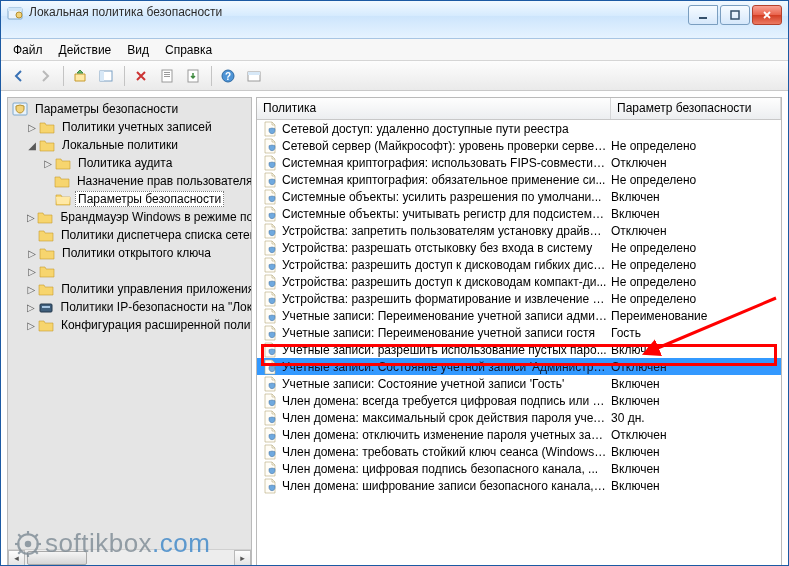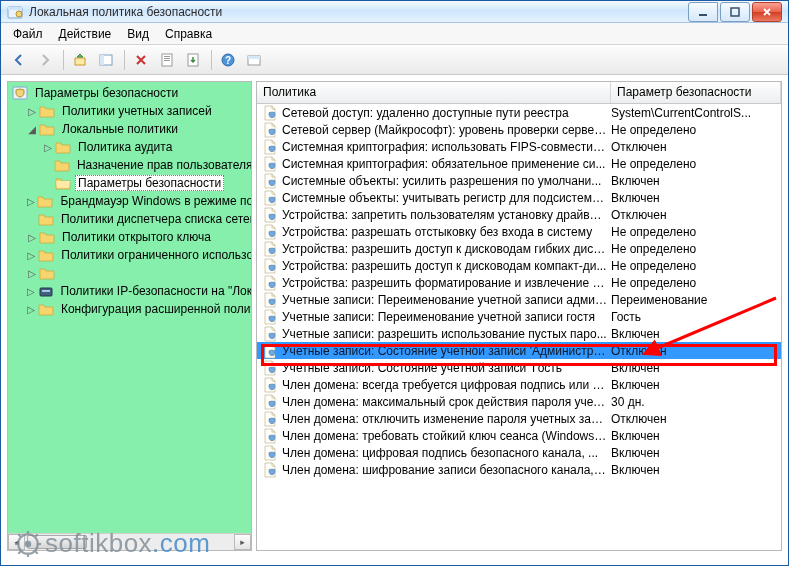--- a/index.html
+++ b/index.html
@@ -1,39 +1,39 @@
 <!DOCTYPE html>
 <html><head>
 <meta charset="utf-8">
 <style>
   * { box-sizing: border-box; margin: 0; padding: 0; }
   body { width: 789px; height: 566px; font-family: "Segoe UI", Tahoma, sans-serif; font-size: 12px; background: #fff; overflow: hidden; position: relative; border: 1px solid #1c5aa3; }
 
   
-  .titlebar { height: 22px; background: linear-gradient(to bottom,#f2f9ff 0%,#d6ebfe 40%,#cde5fc 41%,#e6f3ff 100%); display: flex; align-items: center; padding: 4px 6px; border-bottom: 1px solid #a8c5e3; }
+  .titlebar { height: 38px; background: linear-gradient(to bottom,#f2f9ff 0%,#d6ebfe 40%,#cde5fc 41%,#e6f3ff 100%); display: flex; padding: 4px 6px; border-bottom: 1px solid #a8c5e3; }
   .titlebar .app-icon { width: 16px; height: 16px; margin-right: 6px; }
   .titlebar .title-text { flex: 1; color: #2b2b2b; font-size: 12px; }
   .winbtns { display: flex; gap: 0; }
   .winbtn { width: 30px; height: 20px; border: 1px solid #7a9ec0; border-radius: 3px; margin-left: 2px; display: flex; align-items: center; justify-content: center; background: linear-gradient(to bottom,#f6fbff,#d6e8fb); cursor: default; }
   .winbtn:first-child { border-top-right-radius:0;border-bottom-right-radius:0 }
   .winbtn.close { background: linear-gradient(to bottom,#f8a193 0%,#e9624b 50%,#d33d23 51%,#ec7a63 100%); border-color:#b3412c; }
   .winbtn svg { display:block }
 
   
   .menubar { height: 22px; display: flex; align-items: center; padding: 0 4px; background: #f7f7f7; border-bottom: 1px solid #d5d5d5; }
   .menubar .menuitem { padding: 2px 8px; cursor: default; }
 
   
   .toolbar { height: 30px; display: flex; align-items: center; padding: 0 6px; background: linear-gradient(to bottom,#fdfdfd,#eaeaea); border-bottom: 1px solid #c9c9c9; }
   .tbbtn { width: 24px; height: 24px; display:flex; align-items:center; justify-content:center; margin-right: 2px; border:1px solid transparent; border-radius:3px; cursor:default; }
   .tsep { width: 1px; height: 20px; background: #c4c4c4; margin: 0 4px; }
 
   
   .body { display:flex; height: calc(100% - 82px); }
-  .tree-pane { width: 245px; border: 1px solid #bababa; margin: 6px 2px 6px 6px; background: #86efac; overflow: hidden; position: relative; display:flex; flex-direction:column; }
+  .tree-pane { width: 245px; border: 1px solid #bababa; margin: 6px 2px 6px 6px; background: #e5e5e5; overflow: hidden; position: relative; display:flex; flex-direction:column; }
   .list-pane { flex: 1; border: 1px solid #bababa; margin: 6px 6px 6px 2px; background: #fff; overflow: hidden; position: relative; display:flex; flex-direction:column; }
 
   
   .tree { flex:1; overflow:hidden; padding-top: 2px; user-select:none; }
   .tree-row { display:flex; align-items:center; height: 18px; white-space:nowrap; padding-left: 4px; }
   .tree-row .exp { width: 12px; height: 12px; display:flex; align-items:center; justify-content:center; margin-right:1px; color:#595959; font-size:10px; cursor:default; }
   .tree-row .ticon { width:16px; height:16px; margin-right:4px; flex-shrink:0; }
   .tree-row .tlabel { overflow:hidden; text-overflow:clip; white-space:nowrap; cursor:default; padding:1px 3px; }
   .tree-row.selected-row .tlabel { background:#fff; border:1px dotted #7a7a7a; padding:0 2px; }
   .indent { display:inline-block; }
@@ -254,29 +254,29 @@
             </svg></span>
           <span class="tlabel">Политики открытого ключа</span>
         </div>
         <div class="tree-row">
           <span class="indent" style="width:14px"></span>
           <span class="exp">▷</span>
           <span class="ticon"><svg class="folder" viewBox="0 0 16 16">
               <path class="back" d="M1 4h5l1 2h8v8H1z"></path>
               <path class="front" d="M1 6h14l-1 7H2z" opacity="0"></path>
             </svg></span>
-          <span class="tlabel">Политики ограниченного использо</span>
-        </div>
-        <div class="tree-row">
-          <span class="indent" style="width:14px"></span>
-          <span class="exp">▷</span>
-          <span class="ticon"><svg class="folder" viewBox="0 0 16 16">
-              <path class="back" d="M1 4h5l1 2h8v8H1z"></path>
-              <path class="front" d="M1 6h14l-1 7H2z" opacity="0"></path>
-            </svg></span>
+        </div>
+        <div class="tree-row">
+          <span class="indent" style="width:14px"></span>
+          <span class="exp">▷</span>
+          <span class="ticon"><svg class="folder" viewBox="0 0 16 16">
+              <path class="back" d="M1 4h5l1 2h8v8H1z"></path>
+              <path class="front" d="M1 6h14l-1 7H2z" opacity="0"></path>
+            </svg></span>
+          <span class="tlabel">Политики управления приложения</span>
         </div>
         <div class="tree-row">
           <span class="indent" style="width:14px"></span>
           <span class="exp">▷</span>
           <span class="ticon"><svg viewBox="0 0 16 16">
               <rect x="2" y="5" width="12" height="8" rx="1" fill="#3f5f7d" stroke="#24394d"></rect>
               <rect x="4" y="7" width="8" height="2" fill="#a7c6e3"></rect>
             </svg></span>
           <span class="tlabel">Политики IP-безопасности на "Лока</span>
         </div>
@@ -305,21 +305,20 @@
       <div class="col col-param">Параметр безопасности</div>
     </div>
     <div class="list-body" id="listBody">
         <div class="list-row">
           <span class="licon"><svg class="doc" viewBox="0 0 16 16">
               <path class="page" d="M3 1h7l3 3v11H3z"></path>
               <path d="M10 1v3h3" fill="none" stroke="#b5a97b" stroke-width="0.6"></path>
               <path class="shield" d="M9 8l3 .7v2c0 1.5-1.3 3-3 3s-3-1.5-3-3v-2z" transform="translate(1,-1)"></path>
             </svg></span>
           <span class="lpolicy">Сетевой доступ: удаленно доступные пути реестра</span>
-          <span class="lparam">System\CurrentControlS...</span>
         </div>
         <div class="list-row">
           <span class="licon"><svg class="doc" viewBox="0 0 16 16">
               <path class="page" d="M3 1h7l3 3v11H3z"></path>
               <path d="M10 1v3h3" fill="none" stroke="#b5a97b" stroke-width="0.6"></path>
               <path class="shield" d="M9 8l3 .7v2c0 1.5-1.3 3-3 3s-3-1.5-3-3v-2z" transform="translate(1,-1)"></path>
             </svg></span>
           <span class="lpolicy">Сетевой сервер (Майкрософт): уровень проверки сервер...</span>
           <span class="lparam">Не определено</span>
         </div>

